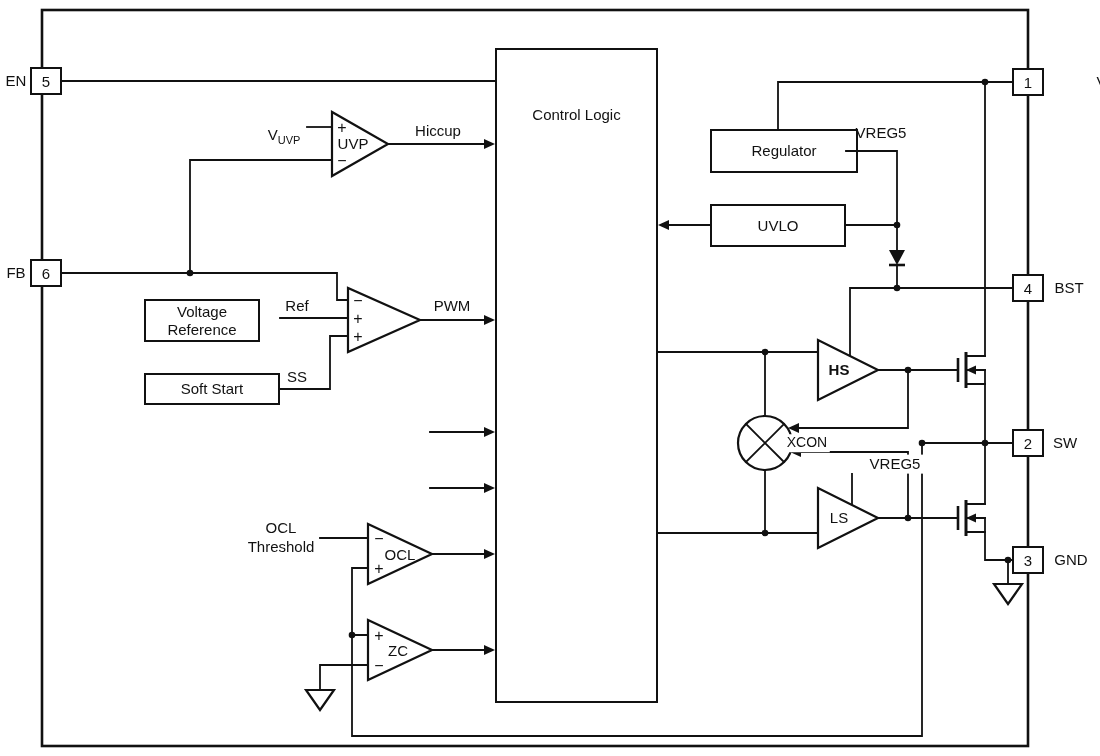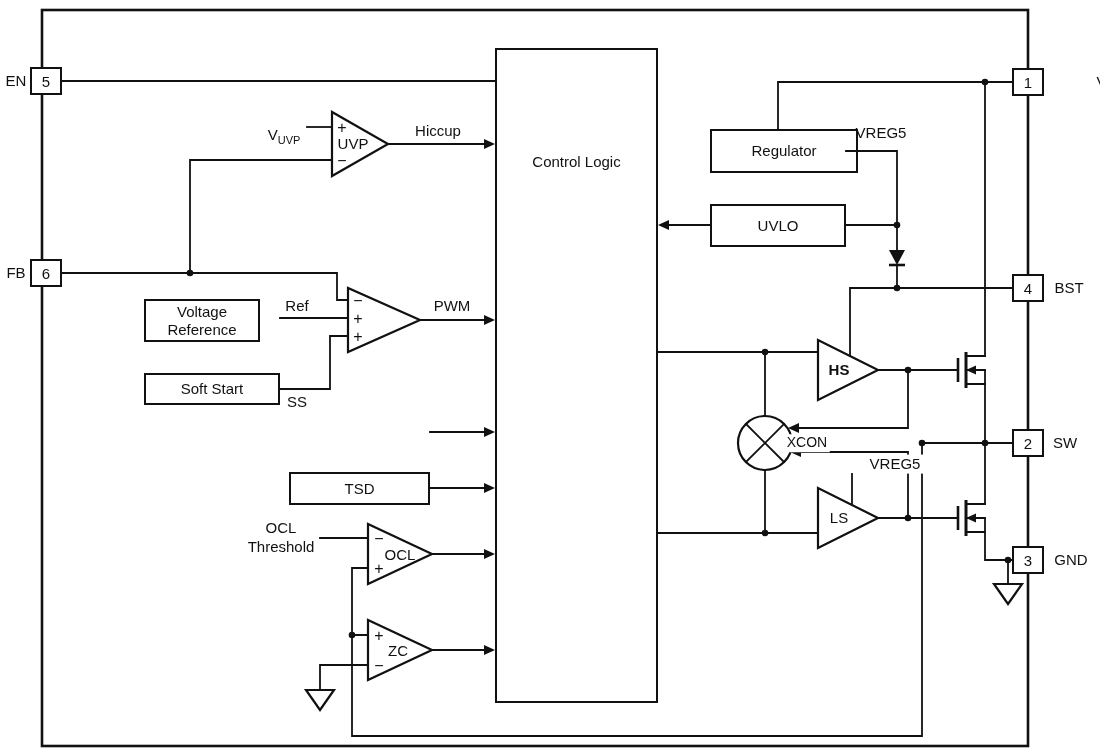--- a/index.html
+++ b/index.html
@@ -6,21 +6,21 @@
   html,body { background:#fff; font-family:"Liberation Sans","DejaVu Sans",sans-serif; }
   .stage { position:relative; width:1100px; height:756px; background:#fff; overflow:hidden; }
   .layer { position:absolute; inset:0; }
   .layer.blocks { z-index:1; }
   svg.wires-layer { position:absolute; inset:0; z-index:2; pointer-events:none; }
   .layer.labels { z-index:3; pointer-events:none; }
 
   .block { position:absolute; border:2.3px solid #111; background:#fff; display:flex;
            align-items:center; justify-content:center; text-align:center; font-size:15px;
            line-height:1.2; color:#111; white-space:pre-line; }
-  .block--cl { align-items:flex-start; padding-top:103px; }
+  .block--cl { align-items:flex-start; padding-top:56px; }
 
   .pin { position:absolute; width:32px; height:28px; border:2.3px solid #111; background:#fff;
          display:flex; align-items:center; justify-content:center; font-size:15px; color:#111; }
 
   .lbl { position:absolute; transform:translate(-50%,-50%); font-size:15px; line-height:1.25;
          color:#111; text-align:center; white-space:pre-line; }
   .lbl--sign { font-size:16px; }
   .lbl--bg { background:#fff; padding:0 3px;margin-left:42px; }
   sub.vsub { font-size:11px; }
 
@@ -45,23 +45,20 @@
     </div>
     <div class="block" style="left:710px; top:204px; width:136px; height:43px;">
       <span>UVLO</span>
     </div>
     <div class="block" style="left:144px; top:299px; width:116px; height:43px;">
       <span>Voltage
 Reference</span>
     </div>
     <div class="block" style="left:144px; top:373px; width:136px; height:32px;">
       <span>Soft Start</span>
-    </div>
-    <div class="block" style="left:289px; top:472px; width:141px; height:33px;">
-      <span>TSD</span>
     </div>
   </div>
 
   <svg class="wires-layer" viewBox="0 0 1100 756">
 
     <rect class="border-rect" x="42" y="10" width="986" height="736"></rect>
 
     <g>
       <path class="wire" d="M62 81 H495"></path>
       <path class="wire" d="M62 273 H337 V300 H348 M190 273 V160 H332"></path>
@@ -182,21 +179,21 @@
 
     <div class="lbl" style="left:284px; top:127px;">
       <span>V</span><sub class="vsub">UVP</sub>
     </div>
     <div class="lbl lbl--sign" style="left:342px; top:128px;">+</div>
     <div class="lbl lbl--sign" style="left:342px; top:161px;">−</div>
     <div class="lbl" style="left:353px; top:144px;">UVP</div>
     <div class="lbl" style="left:438px; top:131px;">Hiccup</div>
 
     <div class="lbl" style="left:297px; top:306px;">Ref</div>
-    <div class="lbl" style="left:297px; top:377px;margin-top:25px;">SS</div>
+    <div class="lbl" style="left:297px; top:377px;">SS</div>
     <div class="lbl lbl--sign" style="left:358px; top:301px;">−</div>
     <div class="lbl lbl--sign" style="left:358px; top:319px;">+</div>
     <div class="lbl lbl--sign" style="left:358px; top:337px;">+</div>
     <div class="lbl" style="left:452px; top:306px;">PWM</div>
 
     <div class="lbl" style="left:281px; top:538px;">OCL
 Threshold</div>
     <div class="lbl lbl--sign" style="left:379px; top:539px;">−</div>
     <div class="lbl lbl--sign" style="left:379px; top:569px;">+</div>
     <div class="lbl" style="left:400px; top:555px;">OCL</div>

